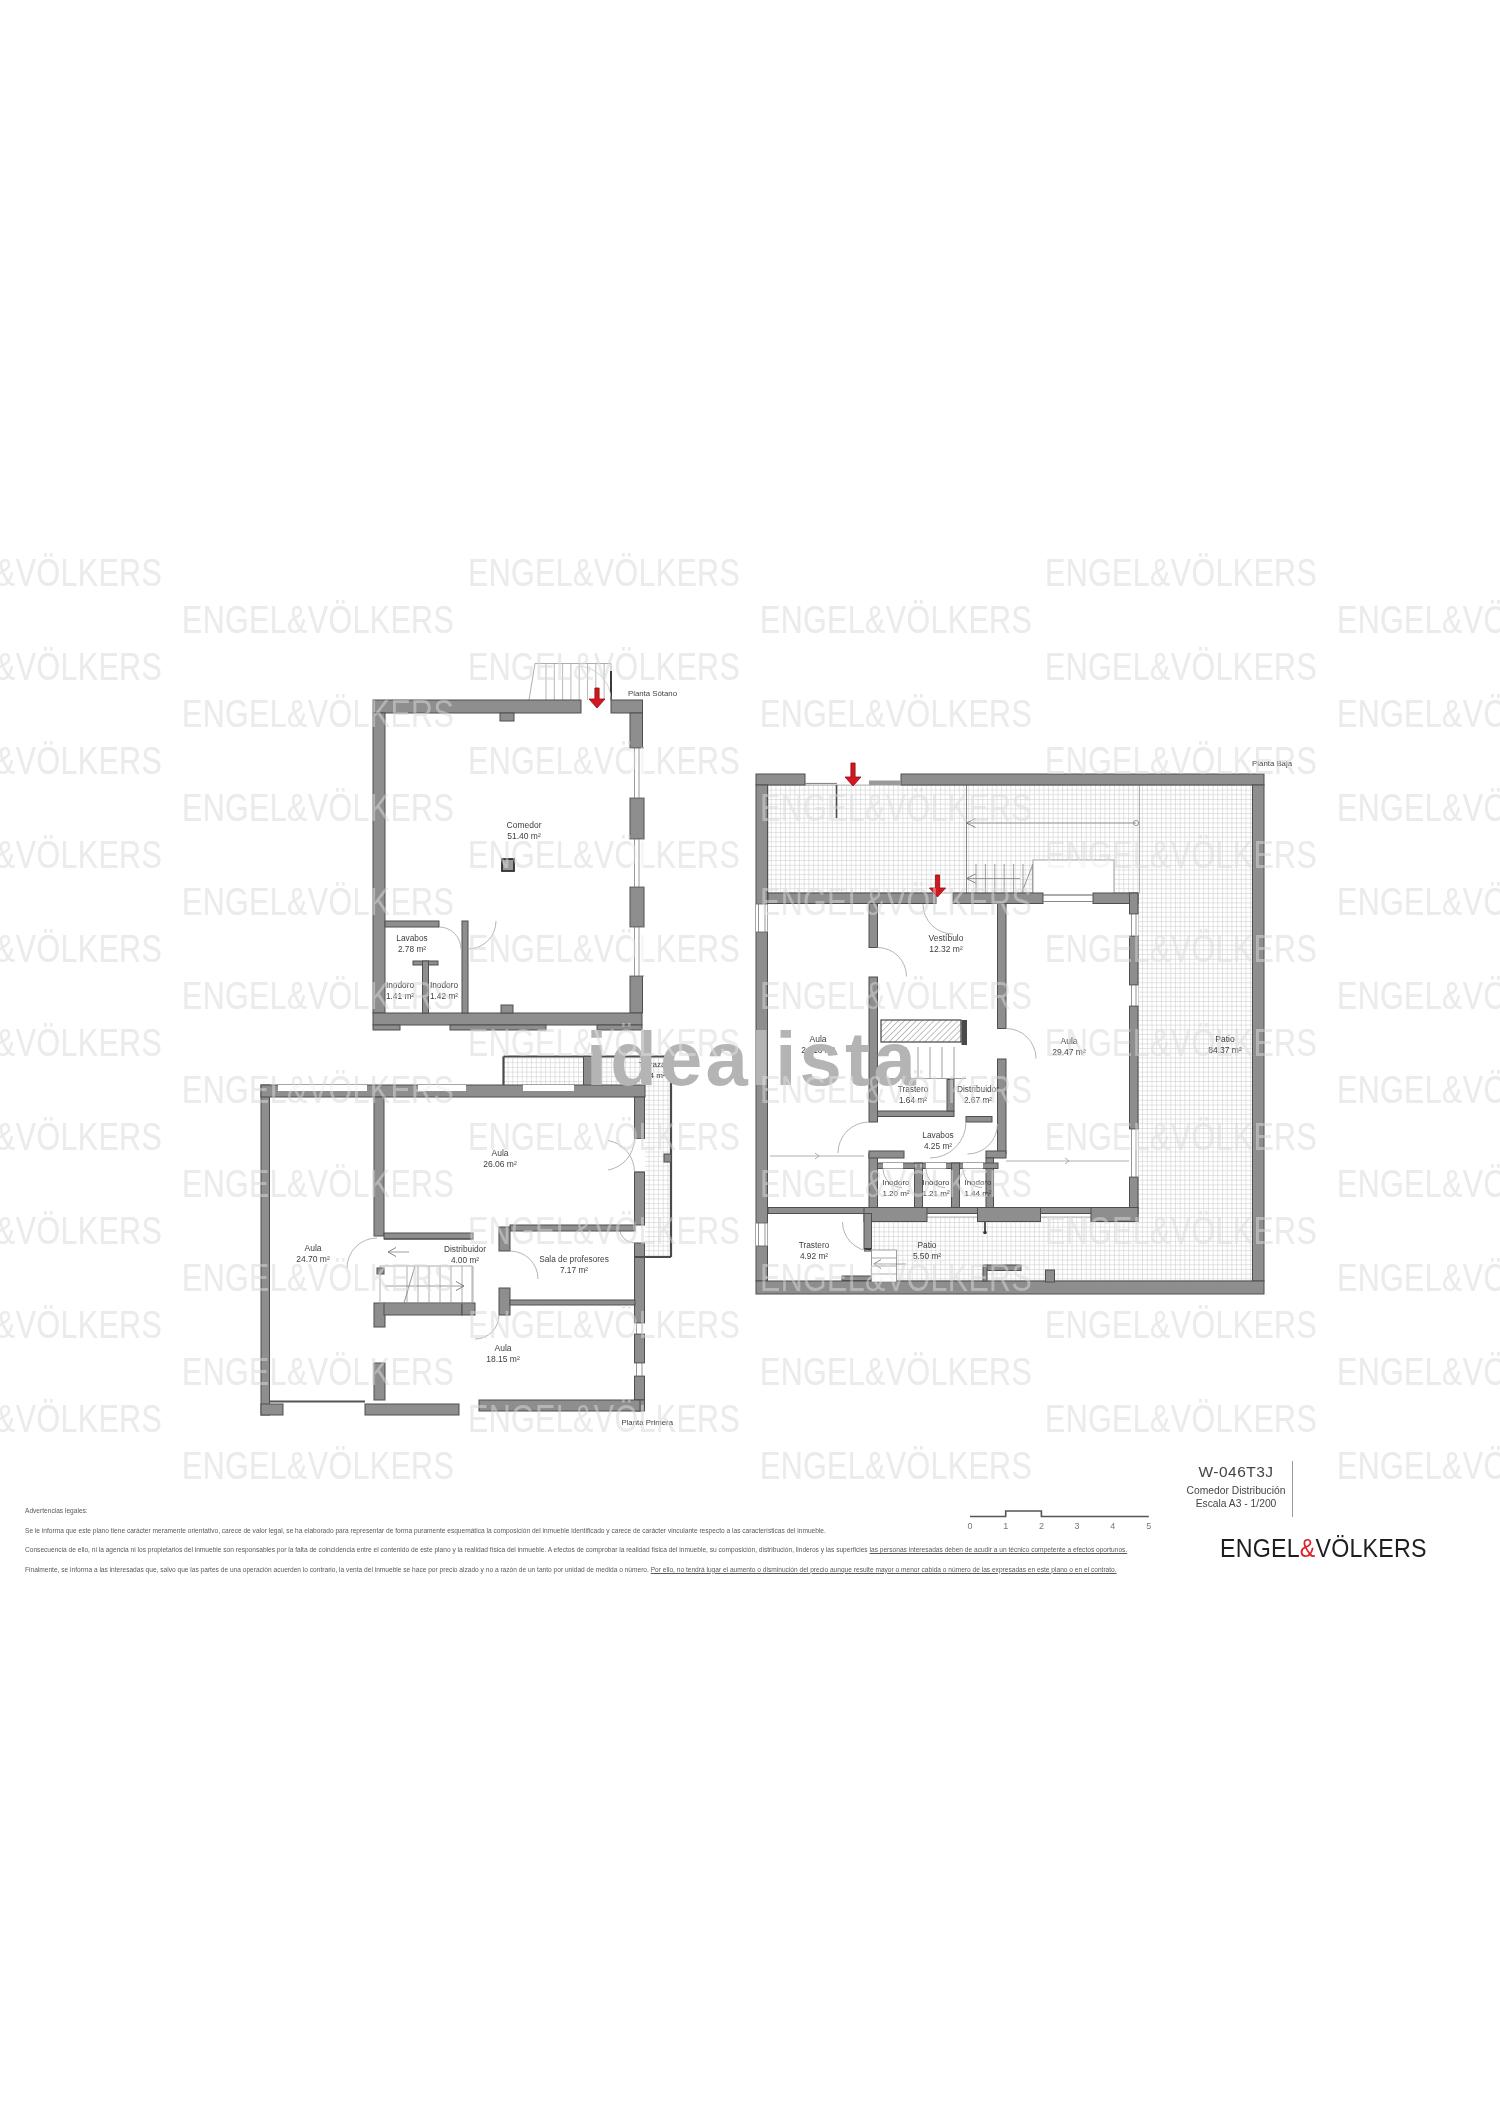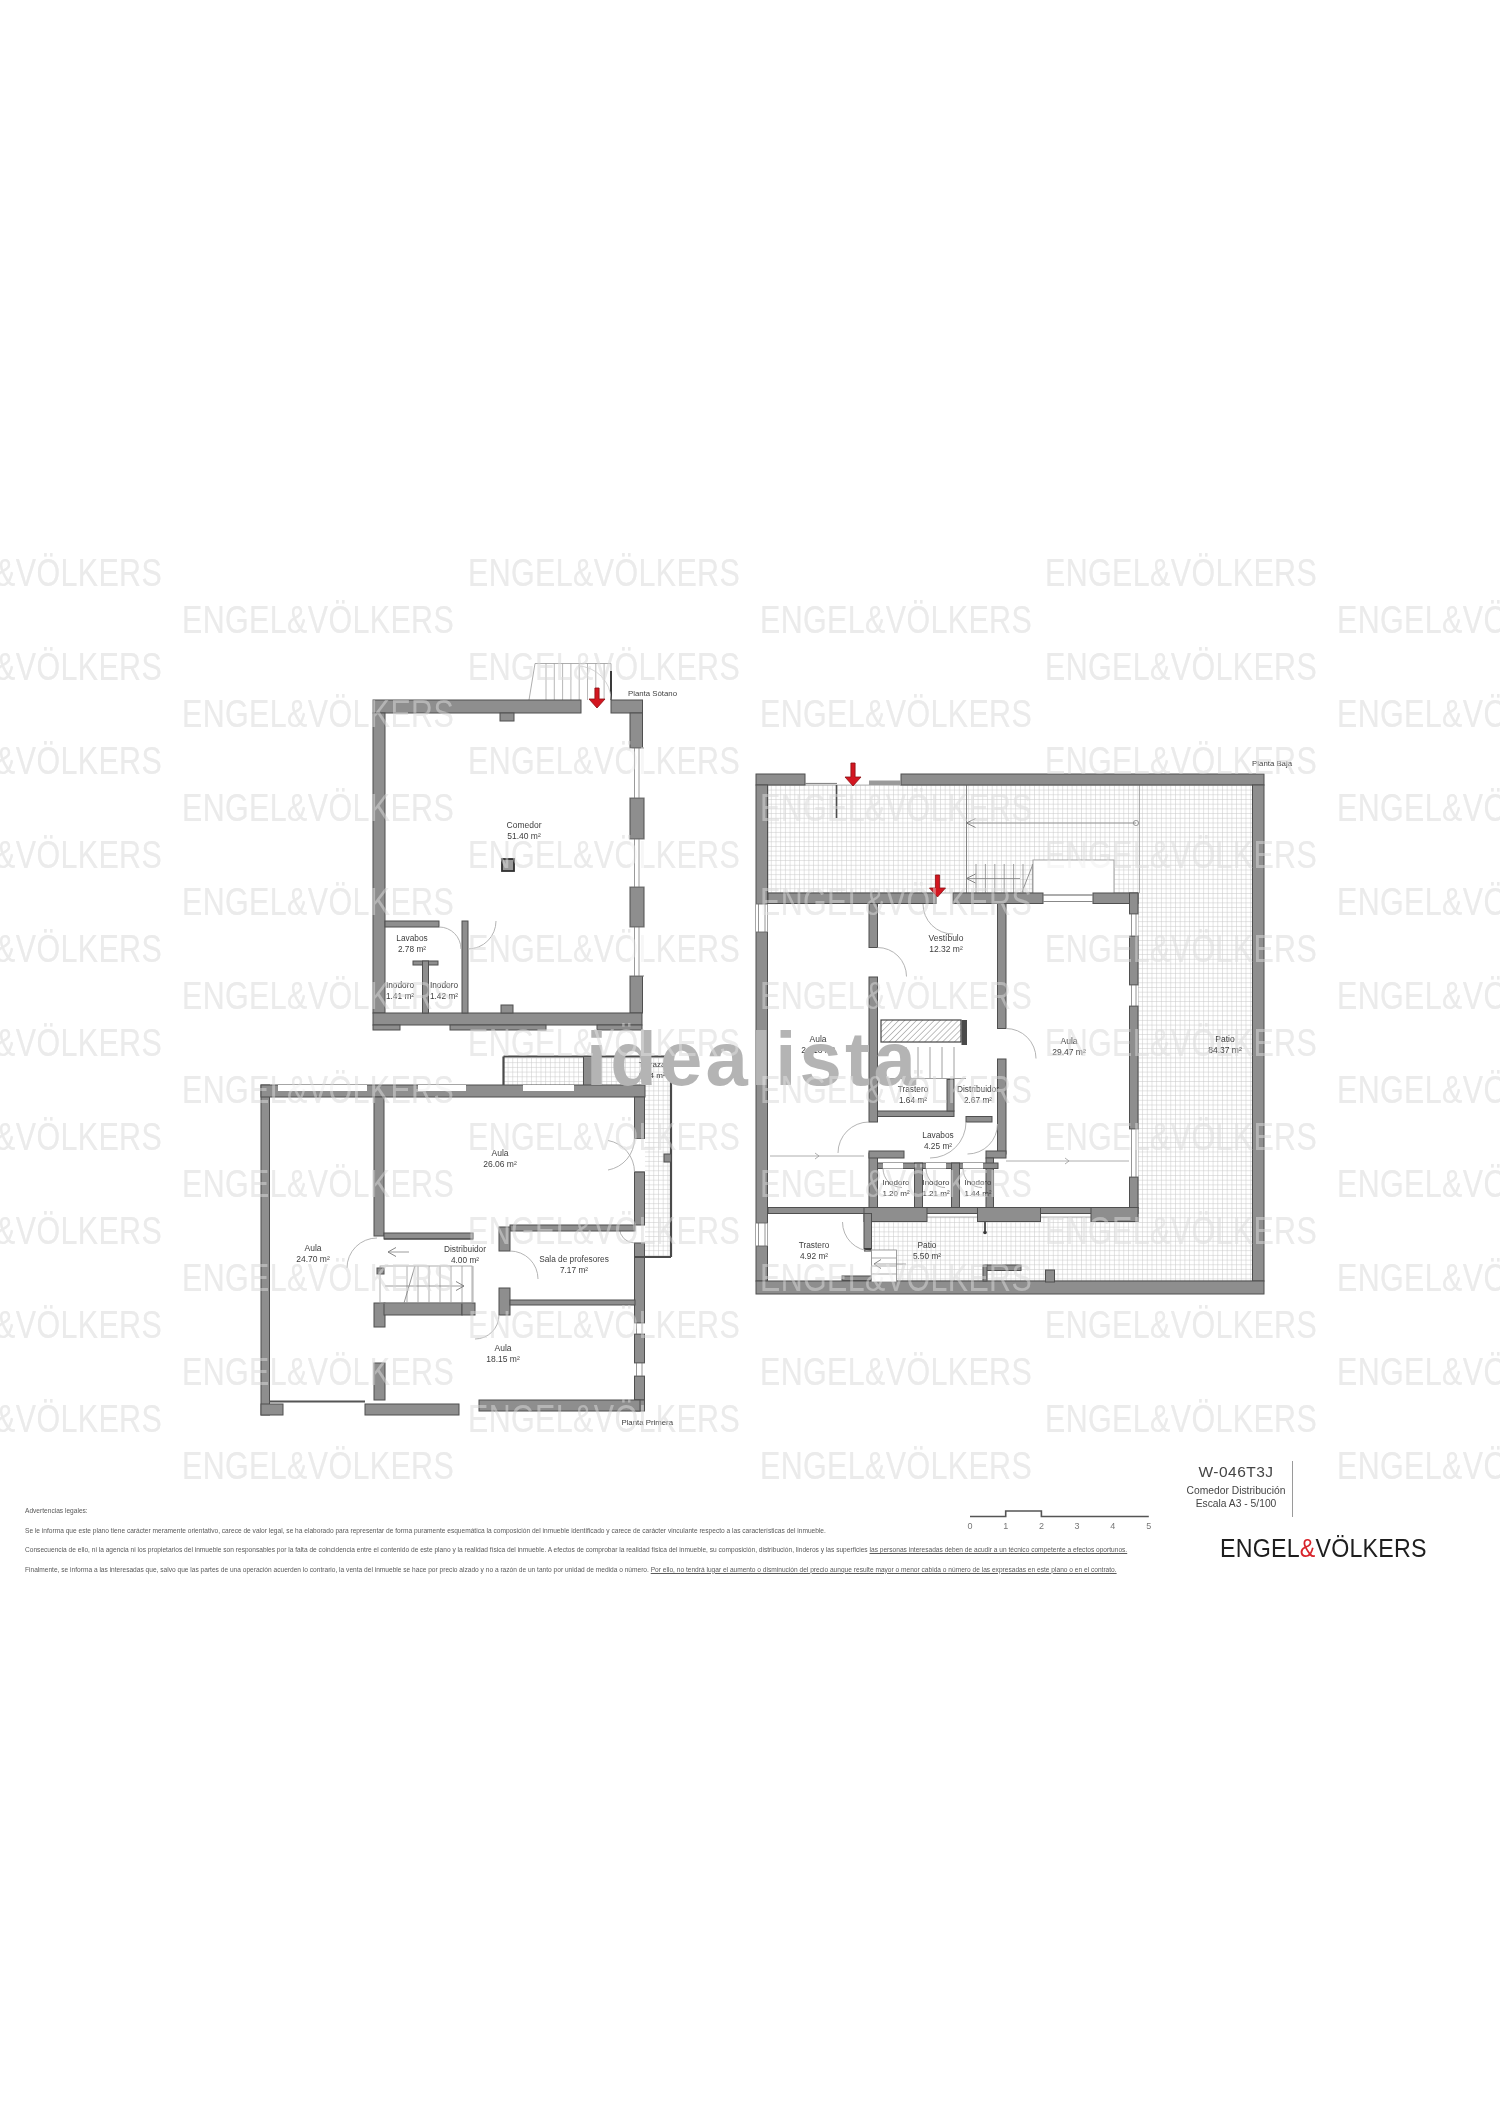--- a/index.html
+++ b/index.html
@@ -557,17 +557,17 @@
 <text x="117.1" y="29">3</text>
           <text x="152.8" y="29">4</text>
           <text x="188.8" y="29">5</text>
 </g>
 </svg>
 </div>
 
 <div id="refblk">
 <div class="c">W-046T3J</div>
 <div class="s">Comedor Distribución</div>
-<div class="s">Escala A3 - 5/100</div>
+<div class="s">Escala A3 - 1/200</div>
 </div>
 <div id="refline"></div>
 
 <div id="evlogo">ENGEL<b>&amp;</b>VÖLKERS</div>
 </div>
 </body></html>

